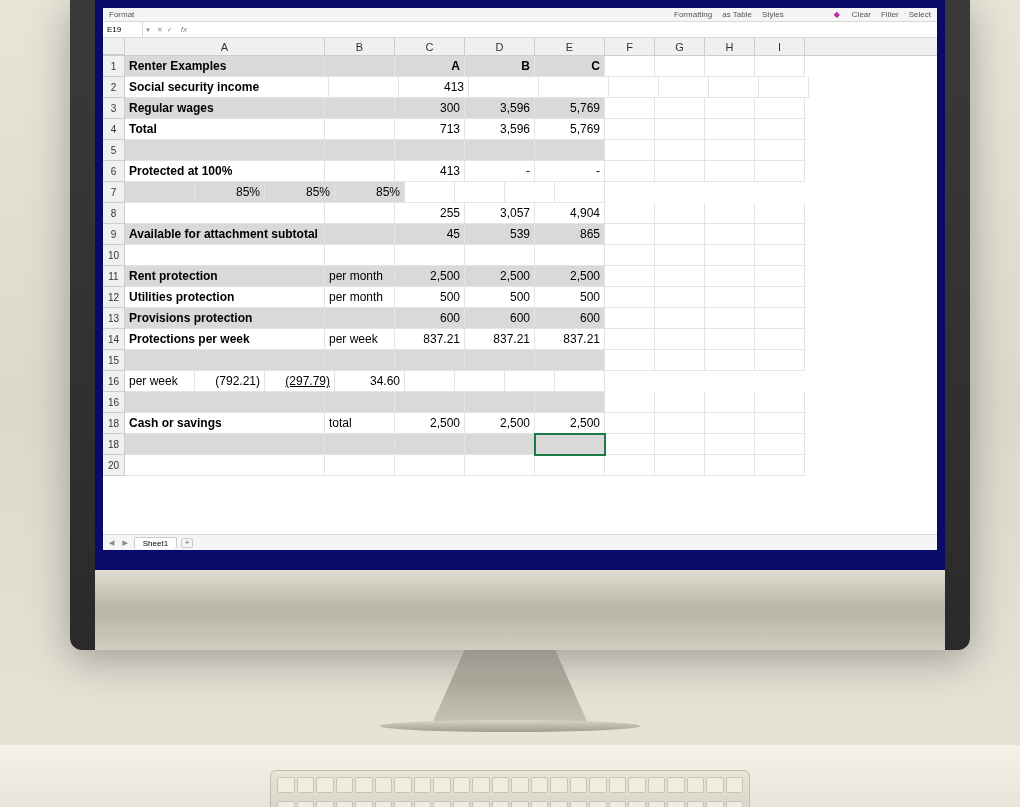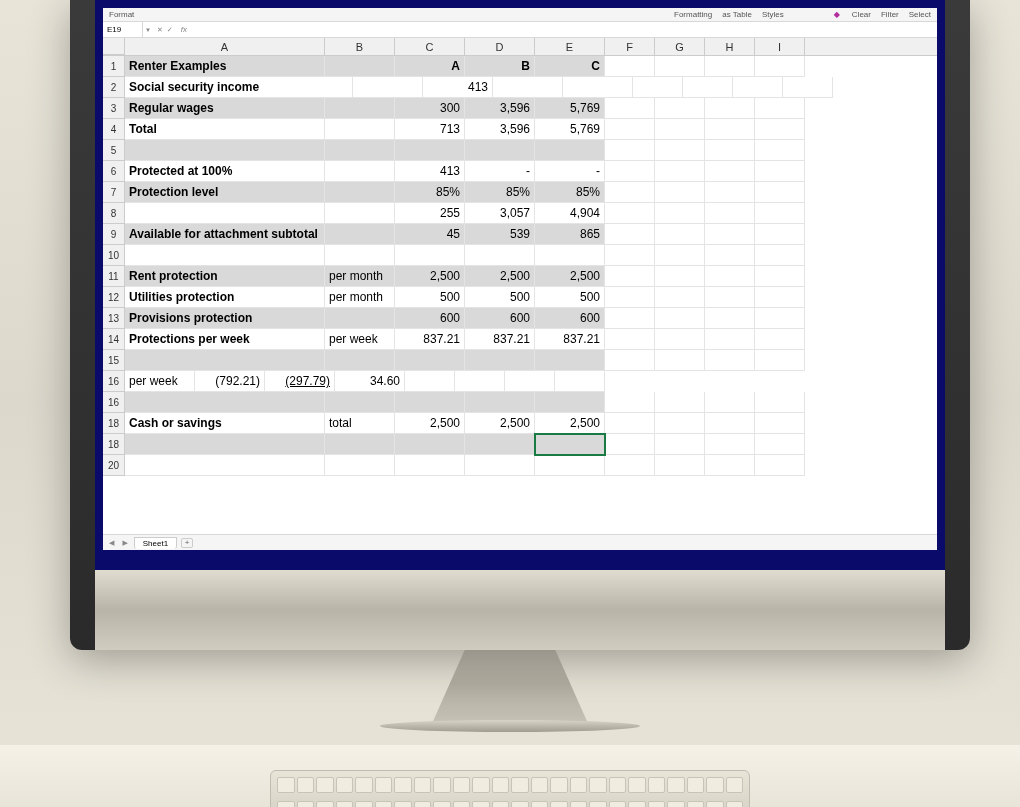--- a/index.html
+++ b/index.html
@@ -281,21 +281,21 @@
               <div class="cell shaded b r" style="width: 70px;">A</div>
               <div class="cell shaded b r" style="width: 70px;">B</div>
               <div class="cell shaded b r" style="width: 70px;">C</div>
               <div class="cell" style="width: 50px;"></div>
               <div class="cell" style="width: 50px;"></div>
               <div class="cell" style="width: 50px;"></div>
               <div class="cell" style="width: 50px;"></div>
             </div>
             <div class="grid-row">
               <div class="row-h">2</div>
-              <div class="cell b" style="width: 228px;">Social security income</div>
+              <div class="cell b" style="width: 204px;">Social security income</div>
               <div class="cell" style="width: 70px;"></div>
               <div class="cell r" style="width: 70px;">413</div>
               <div class="cell r" style="width: 70px;"></div>
               <div class="cell r" style="width: 70px;"></div>
               <div class="cell" style="width: 50px;"></div>
               <div class="cell" style="width: 50px;"></div>
               <div class="cell" style="width: 50px;"></div>
               <div class="cell" style="width: 50px;"></div>
             </div>
             <div class="grid-row">
@@ -341,21 +341,20 @@
               <div class="cell r" style="width: 70px;">413</div>
               <div class="cell r" style="width: 70px;">-</div>
               <div class="cell r" style="width: 70px;">-</div>
               <div class="cell" style="width: 50px;"></div>
               <div class="cell" style="width: 50px;"></div>
               <div class="cell" style="width: 50px;"></div>
               <div class="cell" style="width: 50px;"></div>
             </div>
             <div class="grid-row">
               <div class="row-h">7</div>
-              <div class="cell shaded b" style="width: 200px;">Protection level</div>
               <div class="cell shaded" style="width: 70px;"></div>
               <div class="cell shaded r" style="width: 70px;">85%</div>
               <div class="cell shaded r" style="width: 70px;">85%</div>
               <div class="cell shaded r" style="width: 70px;">85%</div>
               <div class="cell" style="width: 50px;"></div>
               <div class="cell" style="width: 50px;"></div>
               <div class="cell" style="width: 50px;"></div>
               <div class="cell" style="width: 50px;"></div>
             </div>
             <div class="grid-row">

